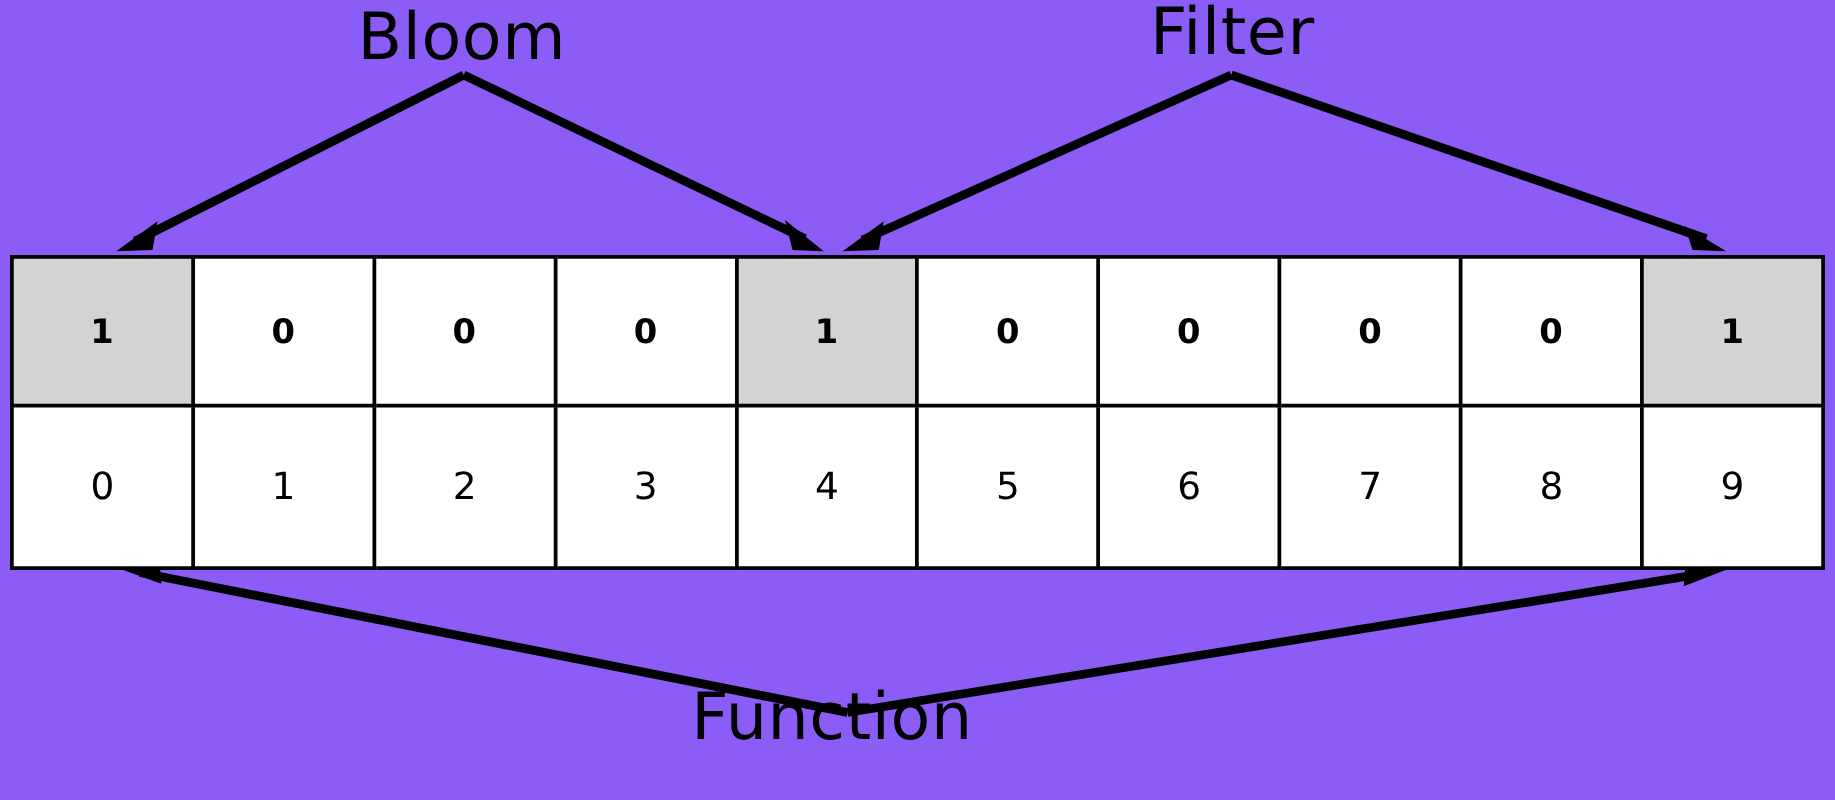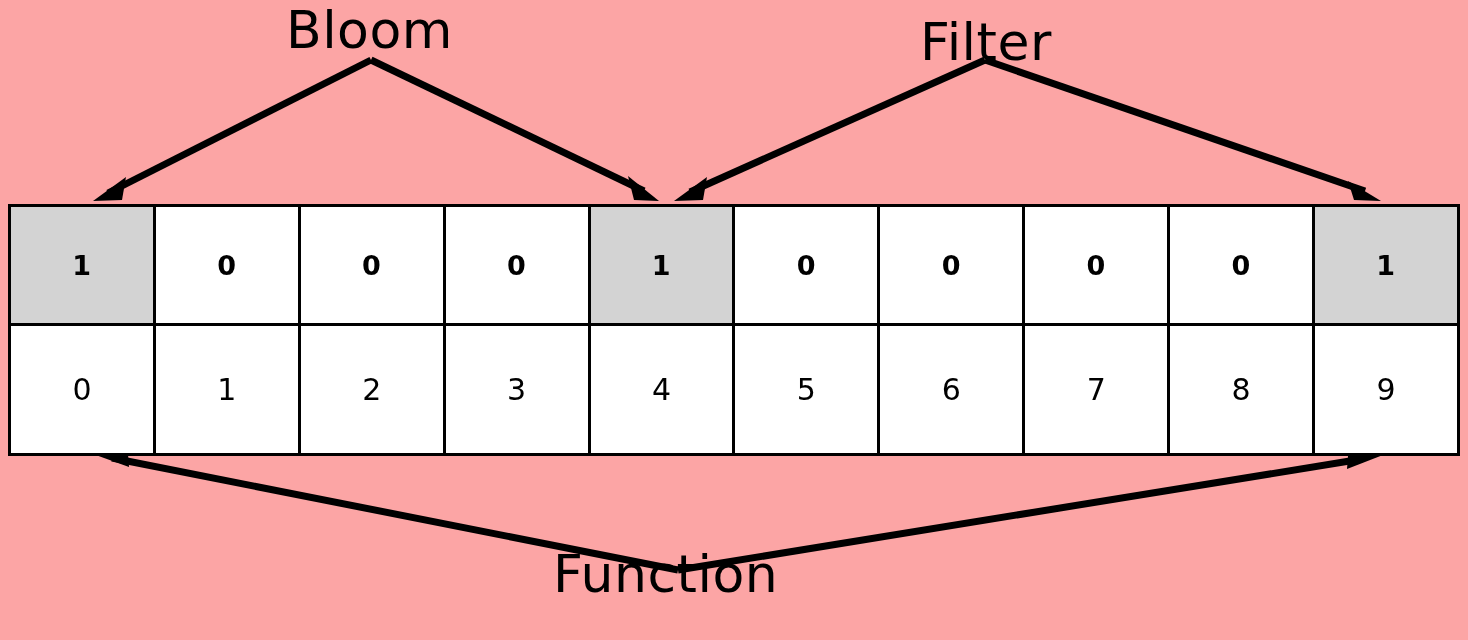--- a/index.html
+++ b/index.html
@@ -8,41 +8,41 @@
     padding: 0;
     background: #ffffff;
   }
   body {
     font-family: "DejaVu Sans", "Liberation Sans", sans-serif;
   }
   #diagram-root {
     position: relative;
     width: 1468px;
     height: 640px;
-    background: #fca5a5;
+    background: #8b5cf6;
     overflow: hidden;
   }
   
   .annotation-label {
     position: absolute;
     font-family: "DejaVu Sans", "Liberation Sans", sans-serif;
     font-weight: 400;
     font-size: 52px;
     line-height: 1;
     color: #000000;
     white-space: nowrap;
     letter-spacing: 0.5px;
   }
   #label-bloom {
     left: 286px;
     top: 4px;
   }
   #label-filter {
     left: 920px;
-    top: 16px;
+    top: 0;
   }
   #label-function {
     left: 553px;
     top: 548px;
   }
   
   #arrow-layer {
     position: absolute;
     left: 0;
     top: 0;

